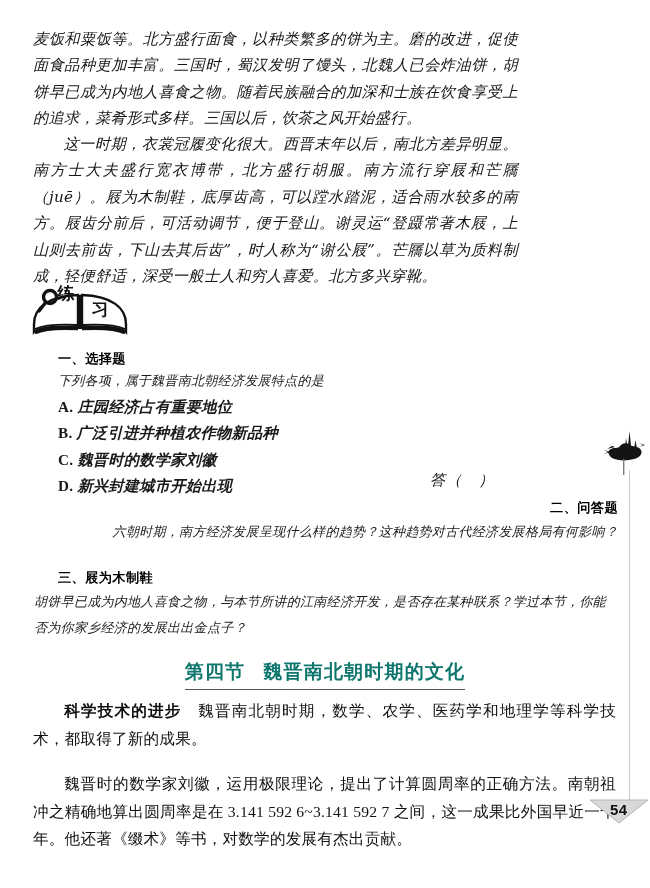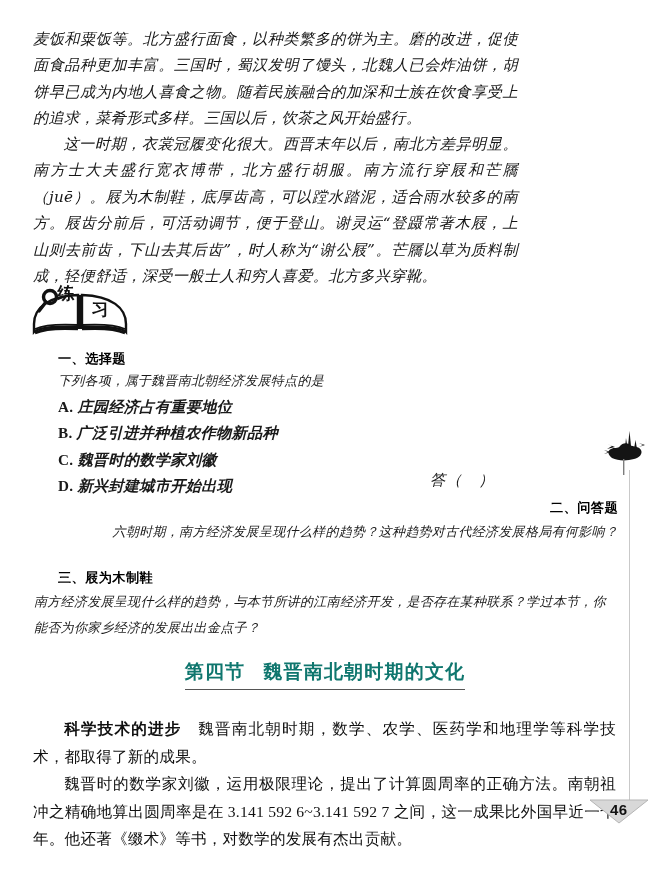--- a/index.html
+++ b/index.html
@@ -222,28 +222,28 @@
 
   <div id="answer-blank" class="calli">答（　）</div>
 
   <div class="body-col" style="left:58px; width:560px; top:499px;text-align:right;">
     <p class="ex-heading">二、问答题</p>
     <p class="ex-text calli" style="margin-top:2px;">六朝时期，南方经济发展呈现什么样的趋势？这种趋势对古代经济发展格局有何影响？</p>
   </div>
 
   <div class="body-col" style="left:58px; width:560px; top:569px;">
     <p class="ex-heading">三、屐为木制鞋</p>
-    <p class="ex-text calli indent" style="margin-top:2px; margin-left:-24px; width:584px;">南方经济发展呈现什么样的趋势，与本节所讲的江南经济开发，是否存在某种联系？学过本节，你能否为你家乡经济的发展出出金点子？</p>
+    <p class="ex-text calli indent" style="margin-top:2px; margin-left:-24px; width:584px;">胡饼早已成为内地人喜食之物，与本节所讲的江南经济开发，是否存在某种联系？学过本节，你能否为你家乡经济的发展出出金点子？</p>
   </div>
 
   <div id="section-title-wrap">
     <span id="section-title"><span>第四节</span><span class="gap"></span><span>魏晋南北朝时期的文化</span></span>
   </div>
 
-  <div class="body-col" style="left:33px; width:583px; top:715px;">
+  <div class="body-col" style="left:33px; width:583px; top:697px;">
     <p class="modern indent"><b>科学技术的进步</b><span>　魏晋南北朝时期，数学、农学、医药学和地理学等科学技术，都取得了新的成果。</span></p>
   </div>
 
   <div class="body-col" style="left:33px; width:583px; top:770px;">
     <p class="modern indent">魏晋时的数学家刘徽，运用极限理论，提出了计算圆周率的正确方法。南朝祖冲之精确地算出圆周率是在 3.141 592 6~3.141 592 7 之间，这一成果比外国早近一千年。他还著《缀术》等书，对数学的发展有杰出贡献。</p>
   </div>
 
   <div id="margin-rule"></div>
 
   <div id="margin-ornament">
@@ -259,16 +259,16 @@
         <path d="M41 19 L47 21 L41 23 L45 21 Z"></path>
       </g>
       <rect x="25" y="35" width="1.4" height="16" fill="#7d7d7d"></rect>
     </svg>
   </div>
 
   <div id="page-number-badge">
     <svg viewBox="0 0 62 32" width="62" height="32" xmlns="http://www.w3.org/2000/svg" style="position:absolute; left:0; top:0;">
       <path d="M2 5 L60 5 L31 28 Z" fill="#d8d8d8" stroke="#b5b5b5" stroke-width="1"></path>
     </svg>
-    <span class="num">46</span>
+    <span class="num">54</span>
   </div>
 
 </div>
 
 </body></html>

